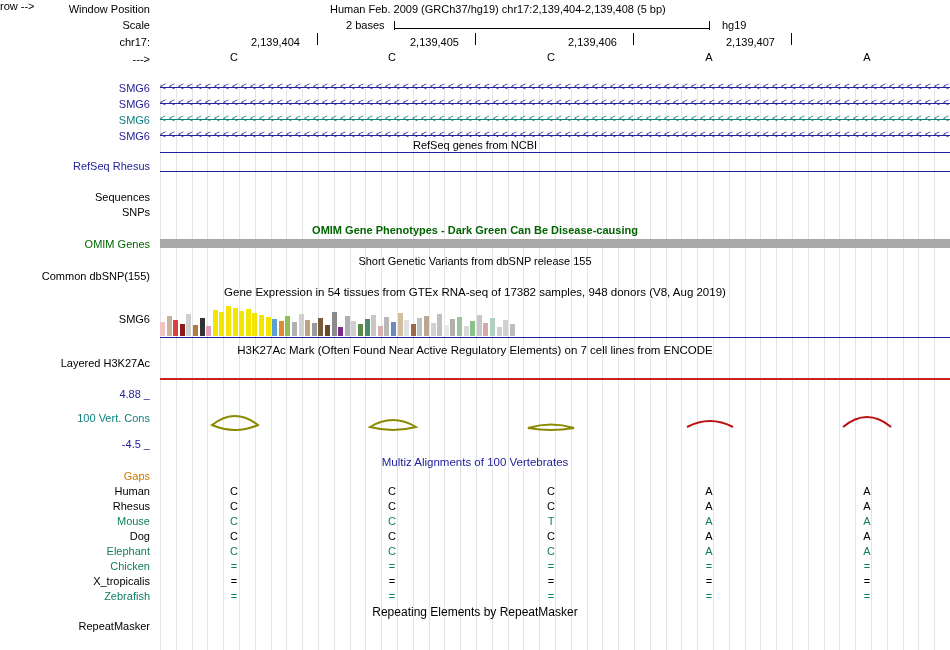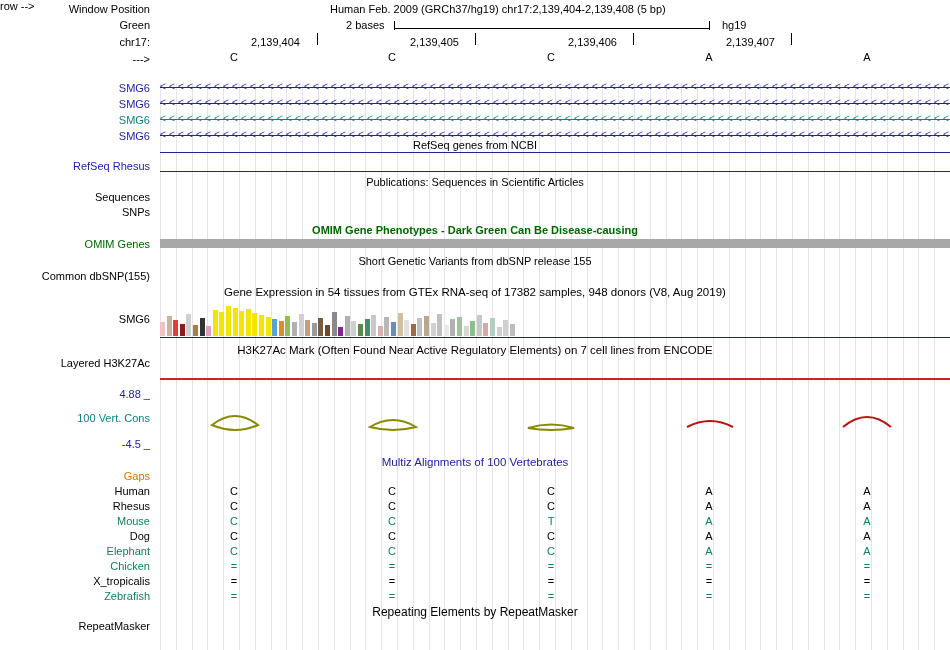--- a/index.html
+++ b/index.html
@@ -96,21 +96,21 @@
       <div class="gline" style="left: 695px;"></div>
       <div class="gline" style="left: 711px;"></div>
       <div class="gline" style="left: 727px;"></div>
       <div class="gline" style="left: 743px;"></div>
       <div class="gline" style="left: 758px;"></div>
       <div class="gline" style="left: 774px;"></div>
     </div>
 
   
   <div class="lbl" style="left:0;top:3px;width:150px;">Window Position</div>
-  <div class="lbl" style="left:0;top:19px;width:150px;">Green</div>
+  <div class="lbl" style="left:0;top:19px;width:150px;">Scale</div>
   <div class="lbl" style="left:0;top:36px;width:150px;">chr17:</div>
   <div class="lbl" style="left:0;top:53px;width:150px;">---&gt;</div>
 
   <div class="abs" style="left:330px;top:3px;">Human Feb. 2009 (GRCh37/hg19)   chr17:2,139,404-2,139,408 (5 bp)</div>
 
   <div class="abs" style="left:346px;top:19px;">2 bases</div>
   <div class="abs" style="left:722px;top:19px;">hg19</div>
   
   <div class="abs" style="left:394px;top:28px;width:316px;height:1px;background:#000;"></div>
   <div class="abs" style="left:394px;top:21px;width:1px;height:9px;background:#000;"></div>
@@ -505,21 +505,20 @@
       <span class="chev" style="left: 783px; color: rgb(34, 34, 156);">&lt;</span>
     </div>
 
   
   <div class="hr" style="left:160px;top:152px;width:790px;background:#22229c;"></div>
   <div class="lbl blue" style="left:0;top:160px;width:150px;">RefSeq Rhesus</div>
   <div class="titlectr" style="top:139px;">RefSeq genes from NCBI</div>
 
   
   <div class="hr" style="left:160px;top:171px;width:790px;background:#22229c;"></div>
-  <div class="titlectr" style="top:176px;">Publications: Sequences in Scientific Articles</div>
   <div class="lbl" style="left:0;top:191px;width:150px;">Sequences</div>
   <div class="lbl" style="left:0;top:206px;width:150px;">SNPs</div>
 
   
   <div class="titlectr green" style="top:224px;font-weight:bold;">OMIM Gene Phenotypes - Dark Green Can Be Disease-causing</div>
   <div class="omimbar" style="left:160px;top:239px;width:790px;"></div>
   <div class="lbl green" style="left:0;top:238px;width:150px;">OMIM Genes</div>
 
   
   <div class="titlectr" style="top:255px;">Short Genetic Variants from dbSNP release 155</div>

